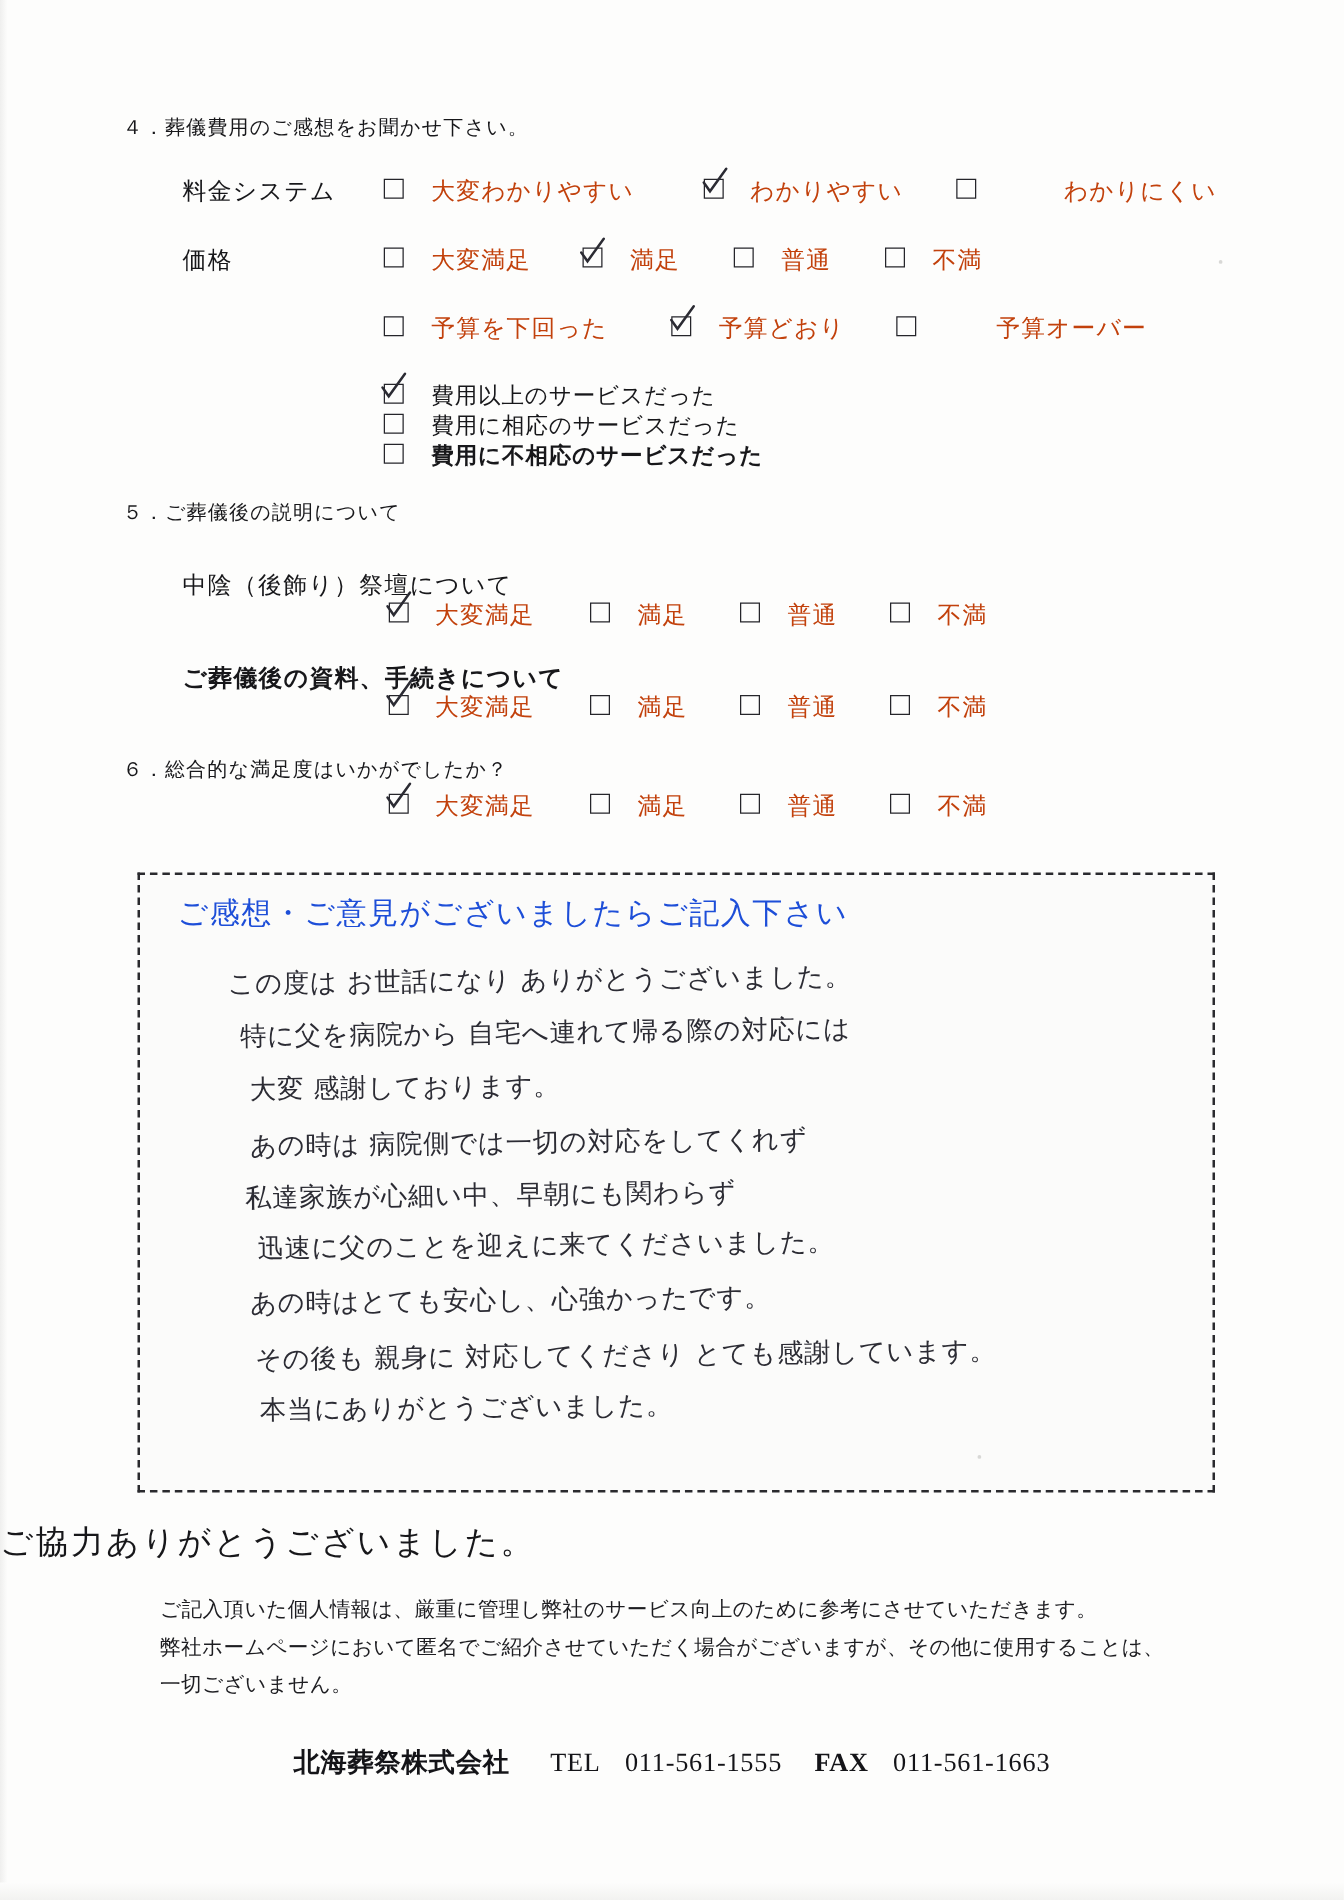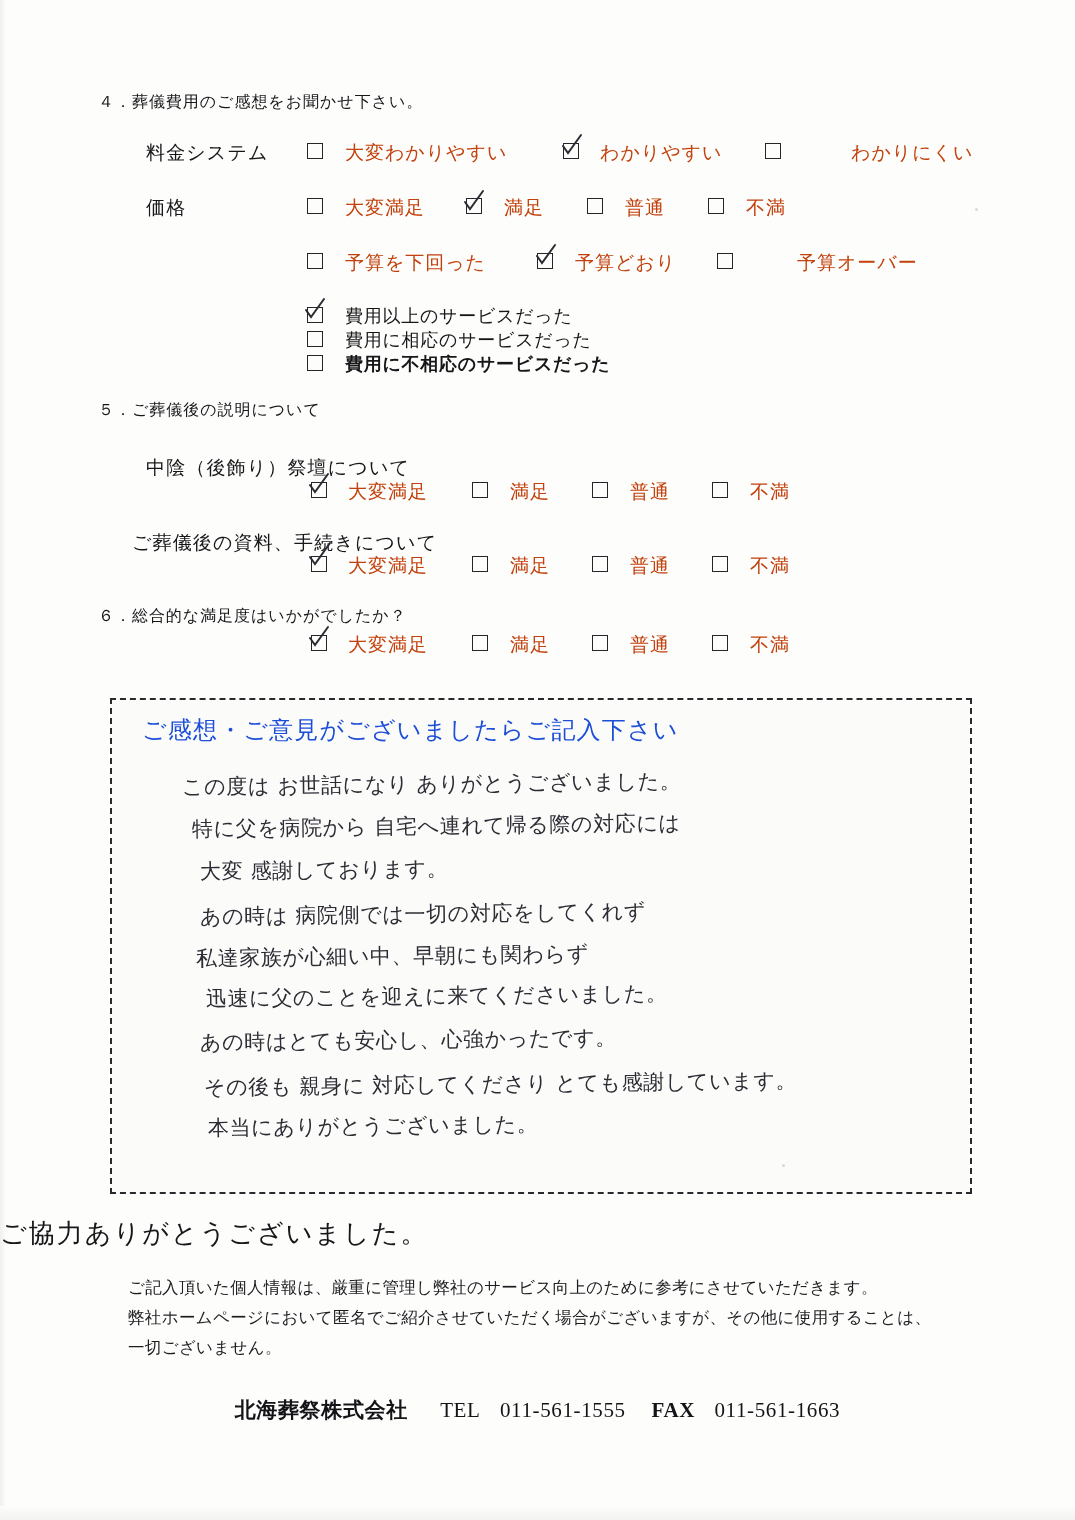--- a/index.html
+++ b/index.html
@@ -226,21 +226,21 @@
 
   <div class="box" style="left:472px; top:482px;"></div>
   <div class="opt" style="left:510px; top:479px;">満足</div>
 
   <div class="box" style="left:592px; top:482px;"></div>
   <div class="opt" style="left:630px; top:479px;">普通</div>
 
   <div class="box" style="left:712px; top:482px;"></div>
   <div class="opt" style="left:750px; top:479px;">不満</div>
 
-  <div class="label" style="left:132px; top:530px;">ご葬儀後の資料、手続きについて</div>
+  <div class="label" style="left:146px; top:530px;font-weight:bold;">ご葬儀後の資料、手続きについて</div>
 
   <div class="box" style="left:311px; top:556px;"></div>
   <div class="check" style="left:306px; top:542px;">
     <svg width="26" height="26" viewBox="0 0 26 26">
       <path d="M4 15 L9 22 L24 1" stroke="#2b2b33" stroke-width="2" fill="none" stroke-linecap="round"></path>
     </svg>
   </div>
   <div class="opt" style="left:348px; top:553px;">大変満足</div>
 
   <div class="box" style="left:472px; top:556px;"></div>

